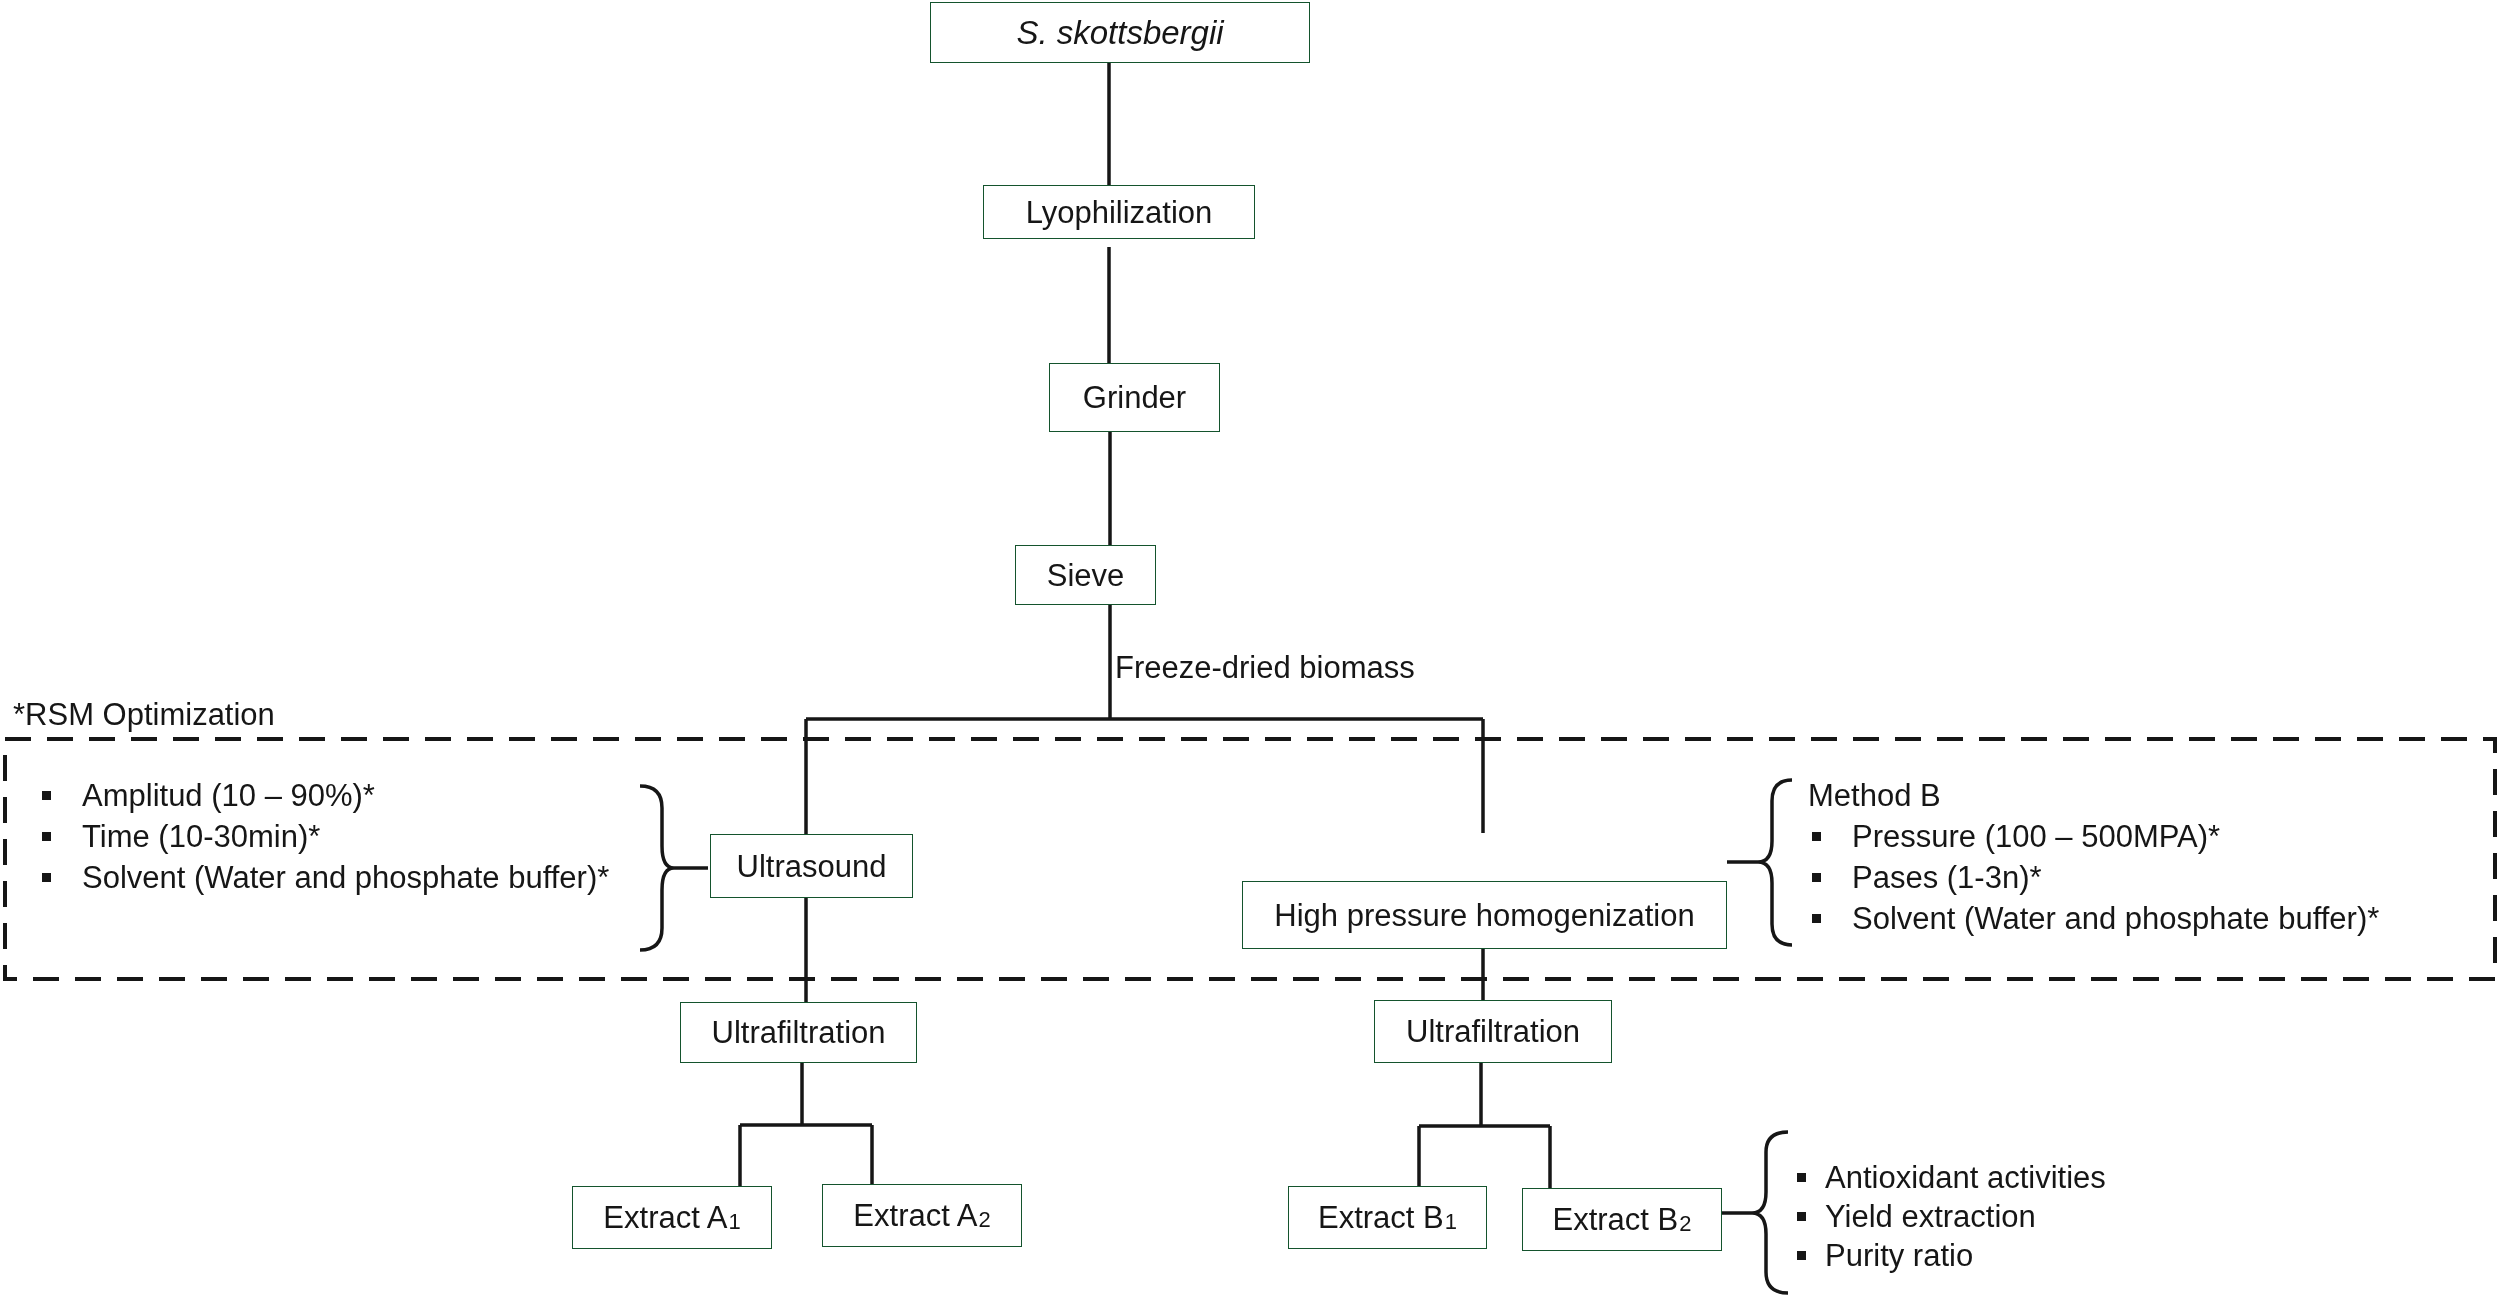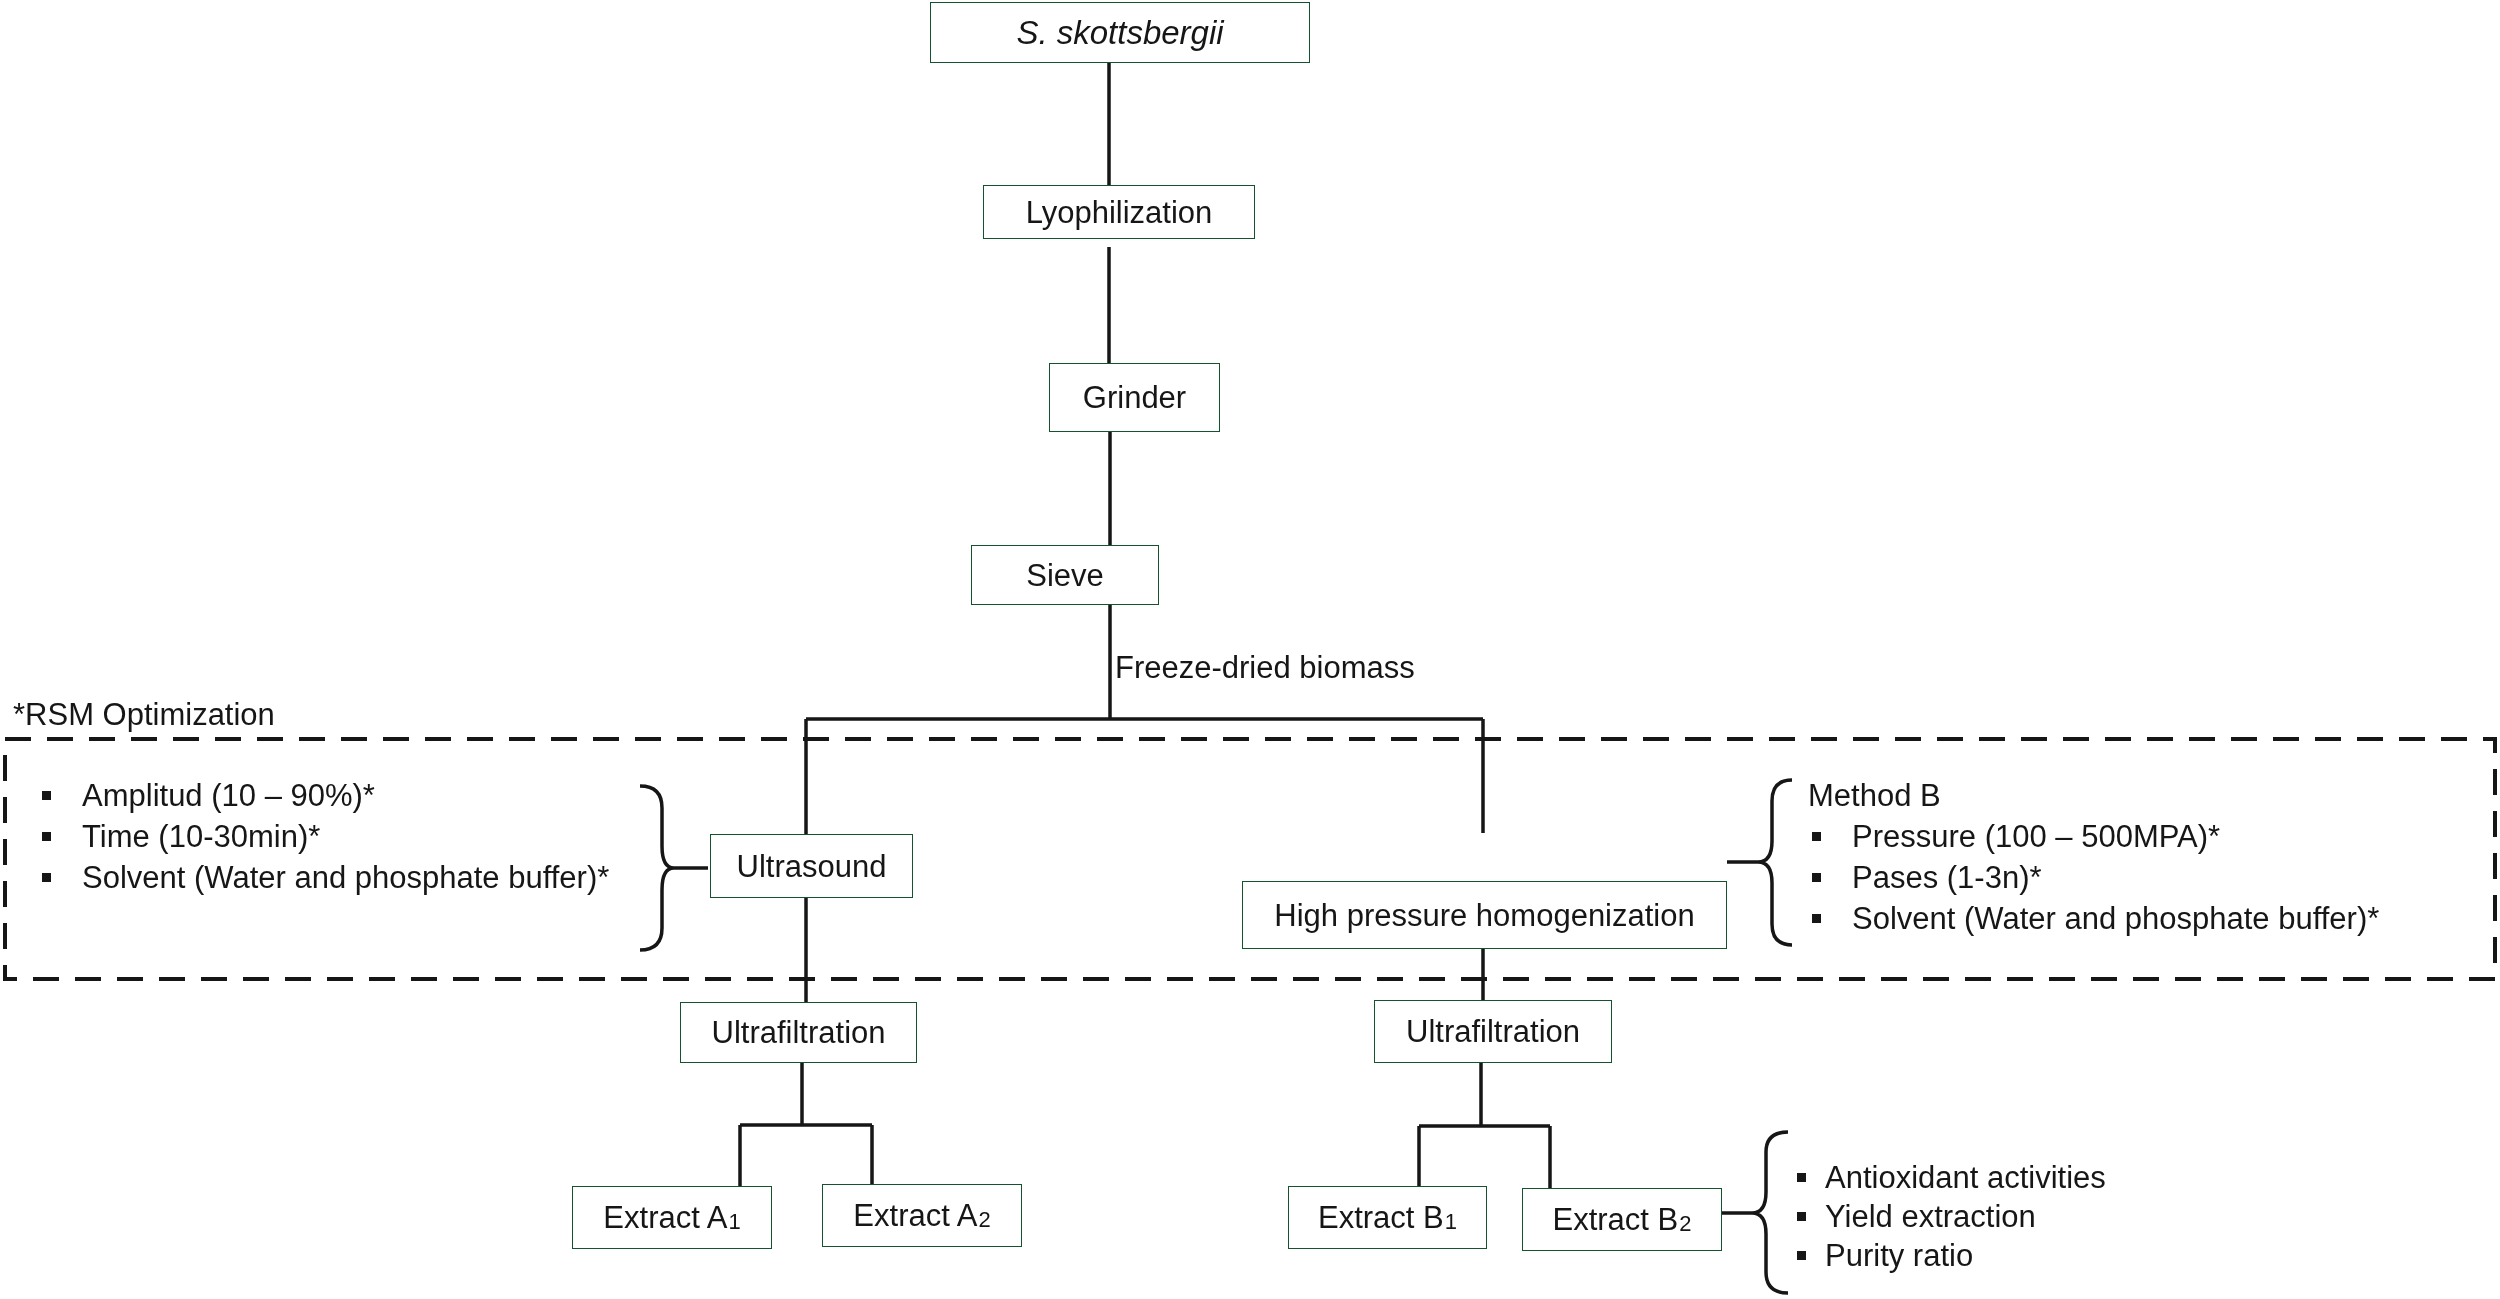--- a/index.html
+++ b/index.html
@@ -49,21 +49,21 @@
 
   <path d="M1788 1132 Q1766 1132 1766 1152 L1766 1192 Q1766 1213 1752 1213 Q1766 1213 1766 1234 L1766 1272 Q1766 1293 1788 1293 M1722 1213 H1752" stroke="#161616" stroke-width="3.5" fill="none"></path>
 </svg>
 
 <div class="node italic" style="left:930px;top:2px;width:380px;height:61px;">S. skottsbergii</div>
 
 <div class="node" style="left:983px;top:185px;width:272px;height:54px;">Lyophilization</div>
 
 <div class="node" style="left:1025px;top:363px;width:171px;height:69px;margin-left:24px;">Grinder</div>
 
-<div class="node" style="left:971px;top:545px;width:188px;height:60px;">Sieve</div>
+<div class="node" style="left:1015px;top:545px;width:141px;height:60px;">Sieve</div>
 
 <div class="floating-label" style="left:1115px;top:652px;">Freeze-dried biomass</div>
 
 <div class="floating-label" style="left:13px;top:699px;">*RSM Optimization</div>
 
 <div class="node" style="left:710px;top:834px;width:203px;height:64px;">Ultrasound</div>
 
 <div class="node" style="left:1242px;top:881px;width:485px;height:68px;">High pressure homogenization</div>
 
 <div class="node" style="left:680px;top:1002px;width:237px;height:61px;">Ultrafiltration</div>

